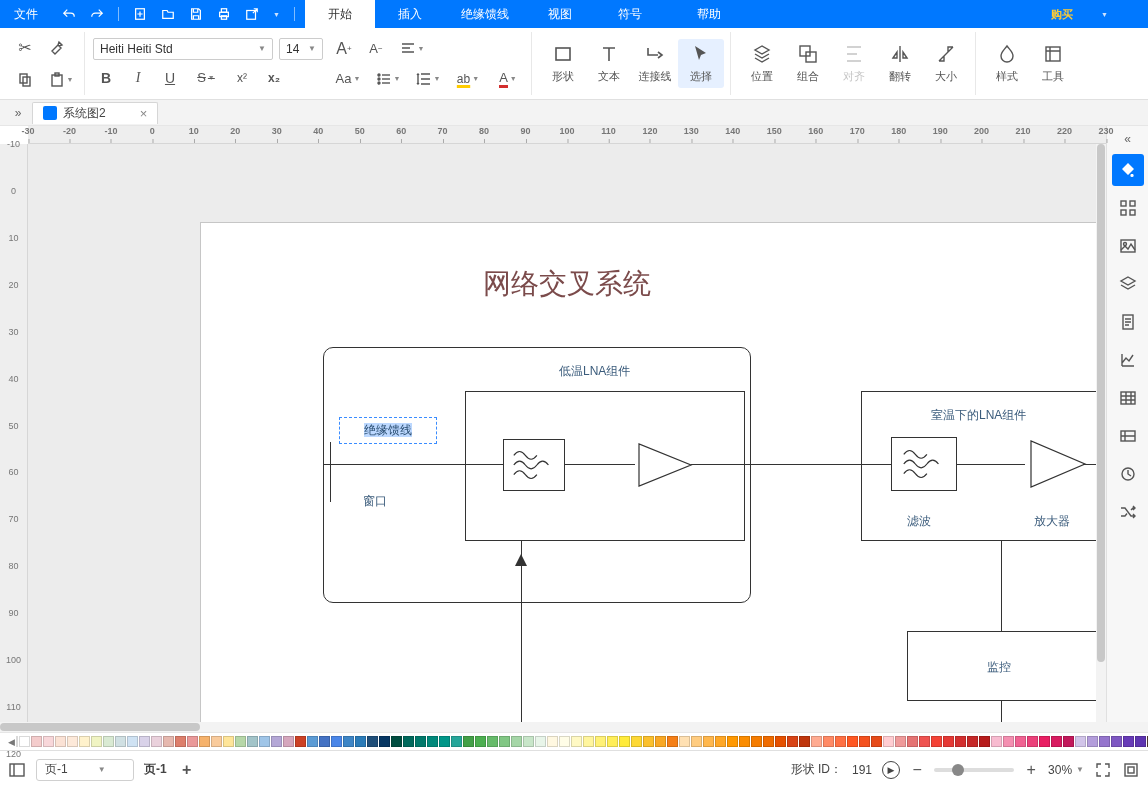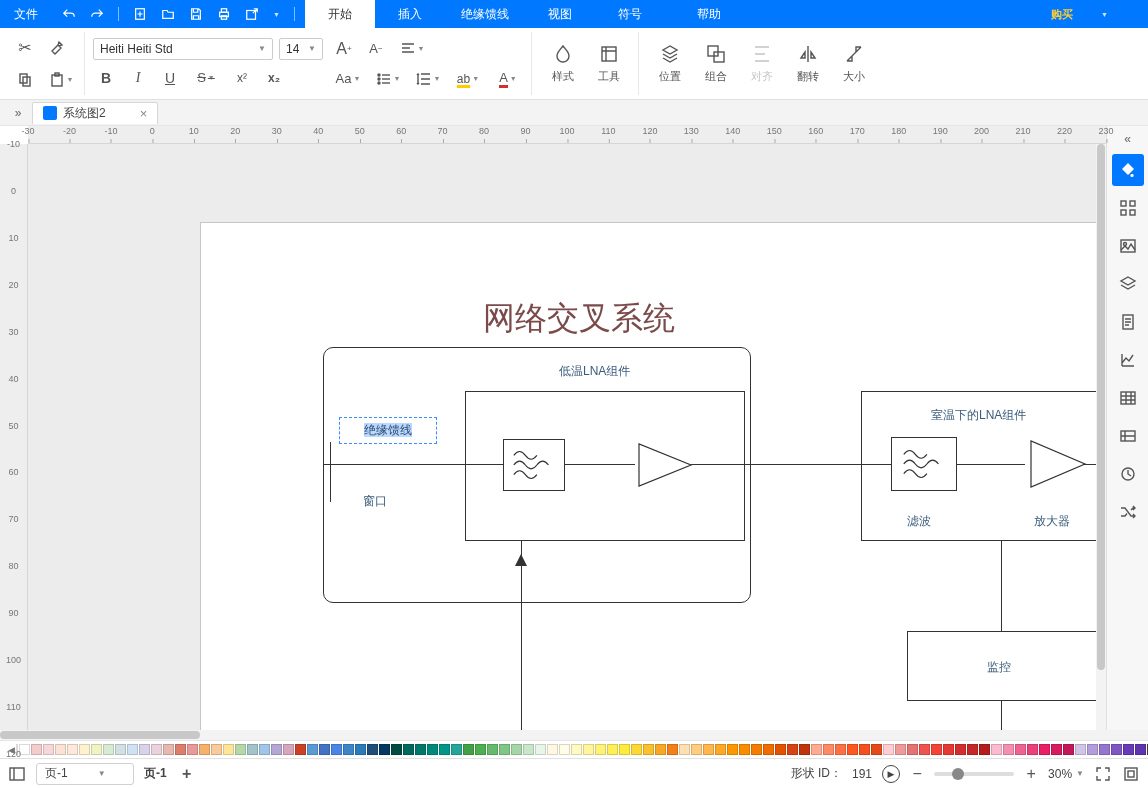--- a/index.html
+++ b/index.html
@@ -38,29 +38,29 @@
 .tabstrip { height: 26px; background: #f3f3f3; display: flex; align-items: center; border-bottom: 1px solid #e6e6e6; padding-left: 4px; }
 .tabstrip .chevmore { width: 28px; display: flex; align-items: center; justify-content: center; color: #666; font-size: 12px; }
 .tabstrip .tab { display: flex; align-items: center; height: 22px; padding: 0 10px; background: #fff; border: 1px solid #d6d6d6; border-bottom: none; border-radius: 2px 2px 0 0; gap: 6px; font-size: 12px; color: #444; }
 .tabstrip .tab .docicon { width: 14px; height: 14px; background: #0078ff; border-radius: 2px; }
 .tabstrip .tab .close { margin-left: 28px; color: #888; cursor: pointer; font-size: 13px; }
 
 
 .workspace { flex: 1; display: flex; min-height: 0; position: relative; }
 .ruler-top { position: absolute; left: 28px; right: 42px; top: 0; height: 18px; background: #eee; border-bottom: 1px solid #d6d6d6; z-index: 2; }
 .ruler-left { position: absolute; left: 0; top: 18px; bottom: 0; width: 28px; background: #eee; border-right: 1px solid #d6d6d6; z-index: 2; }
-.ruler-top .marks { position: relative; height: 100%; }
+.ruler-top .marks { position: relative; height: 100%; font-weight: bold; }
 .ruler-top .mark { position: absolute; top: 0; height: 100%; font-size: 9px; color: #777; text-align: center; transform: translateX(-50%); }
 .ruler-top .mark .tick { position: absolute; bottom: 0; left: 50%; width: 1px; height: 4px; background: #aaa; }
 .ruler-left .marks { position: relative; height: 100%; }
 .ruler-left .mark { position: absolute; left: 0; width: 100%; font-size: 9px; color: #777; text-align: center; transform: translateY(-50%); }
 
 .canvas-area { position: absolute; left: 28px; right: 42px; top: 18px; bottom: 0; background: #ececec; overflow: hidden; }
 .page { position: absolute; left: 172px; top: 78px; width: 1000px; height: 700px; background: #fff; border: 1px solid #c6c6c6; }
-.page-title { position: absolute; left: 282px; top: 42px; font-size: 32px; color: #7b4b4b; font-weight: 500; margin-top: 32px; }
+.page-title { position: absolute; left: 282px; top: 42px; font-size: 28px; color: #7b4b4b; font-weight: 500; }
 
 .big-box { position: absolute; border: 1px solid #333; border-radius: 10px; background: #fff; }
 .label { position: absolute; font-size: 12px; color: #3a5b7b; }
 .sel-text { position: absolute; border: 1px dashed #3a8cff; padding: 4px 24px; }
 .sel-text span { background: #bcd8ff; color: #274b6f; font-size: 12px; }
 .compbox { position: absolute; border: 1px solid #333; background: #fff; }
 .line { position: absolute; background: #333; }
 
 .filter-icon svg { width: 100%; height: 100%; }
 
@@ -71,21 +71,21 @@
 .rightstrip .rbtn.active { background: #0078ff; color: #fff; }
 
 
 .colorbar { height: 18px; display: flex; align-items: center; padding: 0 8px; gap: 1px; background: #fff; border-top: 1px solid #e6e6e6; }
 .colorbar .chv { width: 12px; text-align: center; font-size: 9px; color: #777; }
 .colorbar .sw { width: 11px; height: 11px; border: 1px solid rgba(0,0,0,0.15); }
 .colorbar .none { position: relative; }
 .colorbar .none::after { content: ""; position: absolute; left: 0; top: 0; right: 0; bottom: 0; background: linear-gradient(to top right, transparent 45%, red 45%, red 55%, transparent 55%); }
 
 
-.statusbar { height: 30px; background: #fff; border-top: 1px solid #e0e0e0; display: flex; align-items: center; padding: 0 8px; gap: 10px; font-size: 12px; color: #444; }
+.statusbar { height: 38px; background: #fff; border-top: 1px solid #e0e0e0; display: flex; align-items: center; padding: 0 8px; gap: 10px; font-size: 12px; color: #444; }
 .statusbar .page-sel { display: flex; align-items: center; border: 1px solid #d0d0d0; border-radius: 3px; height: 22px; padding: 0 8px; gap: 30px; min-width: 98px; }
 .statusbar .page-sel .caret { font-size: 8px; color: #888; }
 .statusbar .plus { width: 20px; height: 20px; display: flex; align-items: center; justify-content: center; font-size: 16px; color: #555; font-weight: bold; }
 .statusbar .play { width: 18px; height: 18px; border: 1.5px solid #444; border-radius: 50%; display: flex; align-items: center; justify-content: center; font-size: 9px; }
 .statusbar .slider { width: 80px; height: 4px; background: #ddd; border-radius: 2px; position: relative; }
 .statusbar .slider .thumb { position: absolute; left: 18px; top: -4px; width: 12px; height: 12px; border-radius: 50%; background: #888; }
 .statusbar .minus, .statusbar .plus2 { width: 14px; text-align: center; font-size: 16px; color: #555; }
 .statusbar .zoom-sel { display: flex; align-items: center; gap: 4px; }
 .statusbar .sicon { width: 18px; height: 18px; display: flex; align-items: center; justify-content: center; color: #555; }
 .scrollbar-h { height: 10px; background: #f3f3f3; position: relative; }
@@ -267,68 +267,94 @@
             <span class="caret">▼</span>
           </span>
         <span class="tbtn wcaret">
             <span style="border-bottom:3px solid #d32f2f;font-size:13px;">A</span>
             <span class="caret">▼</span>
           </span>
       </div>
     </div>
   </div>
 
+  <div class="group">
+    <div class="big">
+      <svg width="22" height="22" viewBox="0 0 22 22" fill="none" stroke="#555" stroke-width="1.6">
+          <rect x="4" y="5" width="14" height="12"></rect>
+        </svg>
+      <span>形状</span>
+    </div>
+    <div class="big">
+      <svg width="22" height="22" viewBox="0 0 22 22" fill="none" stroke="#555" stroke-width="1.6">
+          <path d="M5 5h12M11 5v13"></path>
+        </svg>
+      <span>文本</span>
+    </div>
+    <div class="big">
+      <svg width="22" height="22" viewBox="0 0 22 22" fill="none" stroke="#555" stroke-width="1.6">
+          <path d="M4 5v7h10M14 9l4 3-4 3"></path>
+        </svg>
+      <span>连接线</span>
+    </div>
+    <div class="big selected">
+      <svg width="22" height="22" viewBox="0 0 22 22" fill="#555">
+          <path d="M5 3l4 14 2-5 5-2z"></path>
+        </svg>
+      <span>选择</span>
+    </div>
+  </div>
+
+  <div class="group">
+    <div class="big">
+      <svg width="22" height="22" viewBox="0 0 22 22" fill="none" stroke="#555" stroke-width="1.4">
+          <path d="M11 3l-7 4 7 4 7-4z M4 11l7 4 7-4 M4 15l7 4 7-4"></path>
+        </svg>
+      <span>位置</span>
+    </div>
+    <div class="big">
+      <svg width="22" height="22" viewBox="0 0 22 22" fill="none" stroke="#555" stroke-width="1.4">
+          <rect x="3" y="3" width="10" height="10"></rect>
+          <rect x="9" y="9" width="10" height="10"></rect>
+        </svg>
+      <span>组合</span>
+    </div>
+    <div class="big disabled">
+      <svg width="22" height="22" viewBox="0 0 22 22" fill="none" stroke="#555" stroke-width="1.4">
+          <path d="M4 4h14M4 11h10M4 18h14"></path>
+        </svg>
+      <span>对齐</span>
+    </div>
+    <div class="big">
+      <svg width="22" height="22" viewBox="0 0 22 22" fill="none" stroke="#555" stroke-width="1.4">
+          <path d="M11 3v16 M4 15l4-6v6z M18 15l-4-6v6z"></path>
+        </svg>
+      <span>翻转</span>
+    </div>
+    <div class="big">
+      <svg width="22" height="22" viewBox="0 0 22 22" fill="none" stroke="#555" stroke-width="1.4">
+          <path d="M4 18h5v-5 M18 4h-5v5 M4 18L18 4"></path>
+        </svg>
+      <span>大小</span>
+    </div>
+  </div>
 
   <div class="group">
     <div class="big">
       <svg width="22" height="22" viewBox="0 0 22 22" fill="none" stroke="#555" stroke-width="1.4">
           <path d="M11 3c3 4 6 6 6 10a6 6 0 11-12 0c0-4 3-6 6-10z"></path>
         </svg>
       <span>样式</span>
     </div>
     <div class="big">
       <svg width="22" height="22" viewBox="0 0 22 22" fill="none" stroke="#555" stroke-width="1.4">
           <rect x="4" y="4" width="14" height="14"></rect>
           <path d="M8 4v14M4 8h14"></path>
         </svg>
       <span>工具</span>
-    </div>
-  </div>
-
-  <div class="group">
-    <div class="big">
-      <svg width="22" height="22" viewBox="0 0 22 22" fill="none" stroke="#555" stroke-width="1.4">
-          <path d="M11 3l-7 4 7 4 7-4z M4 11l7 4 7-4 M4 15l7 4 7-4"></path>
-        </svg>
-      <span>位置</span>
-    </div>
-    <div class="big">
-      <svg width="22" height="22" viewBox="0 0 22 22" fill="none" stroke="#555" stroke-width="1.4">
-          <rect x="3" y="3" width="10" height="10"></rect>
-          <rect x="9" y="9" width="10" height="10"></rect>
-        </svg>
-      <span>组合</span>
-    </div>
-    <div class="big disabled">
-      <svg width="22" height="22" viewBox="0 0 22 22" fill="none" stroke="#555" stroke-width="1.4">
-          <path d="M4 4h14M4 11h10M4 18h14"></path>
-        </svg>
-      <span>对齐</span>
-    </div>
-    <div class="big">
-      <svg width="22" height="22" viewBox="0 0 22 22" fill="none" stroke="#555" stroke-width="1.4">
-          <path d="M11 3v16 M4 15l4-6v6z M18 15l-4-6v6z"></path>
-        </svg>
-      <span>翻转</span>
-    </div>
-    <div class="big">
-      <svg width="22" height="22" viewBox="0 0 22 22" fill="none" stroke="#555" stroke-width="1.4">
-          <path d="M4 18h5v-5 M18 4h-5v5 M4 18L18 4"></path>
-        </svg>
-      <span>大小</span>
     </div>
   </div>
 </div>
 
 <div class="tabstrip">
   <div class="chevmore">»</div>
   <div class="tab">
     <span class="docicon"></span>
     <span>系统图2</span>
     <span class="close">×</span>

